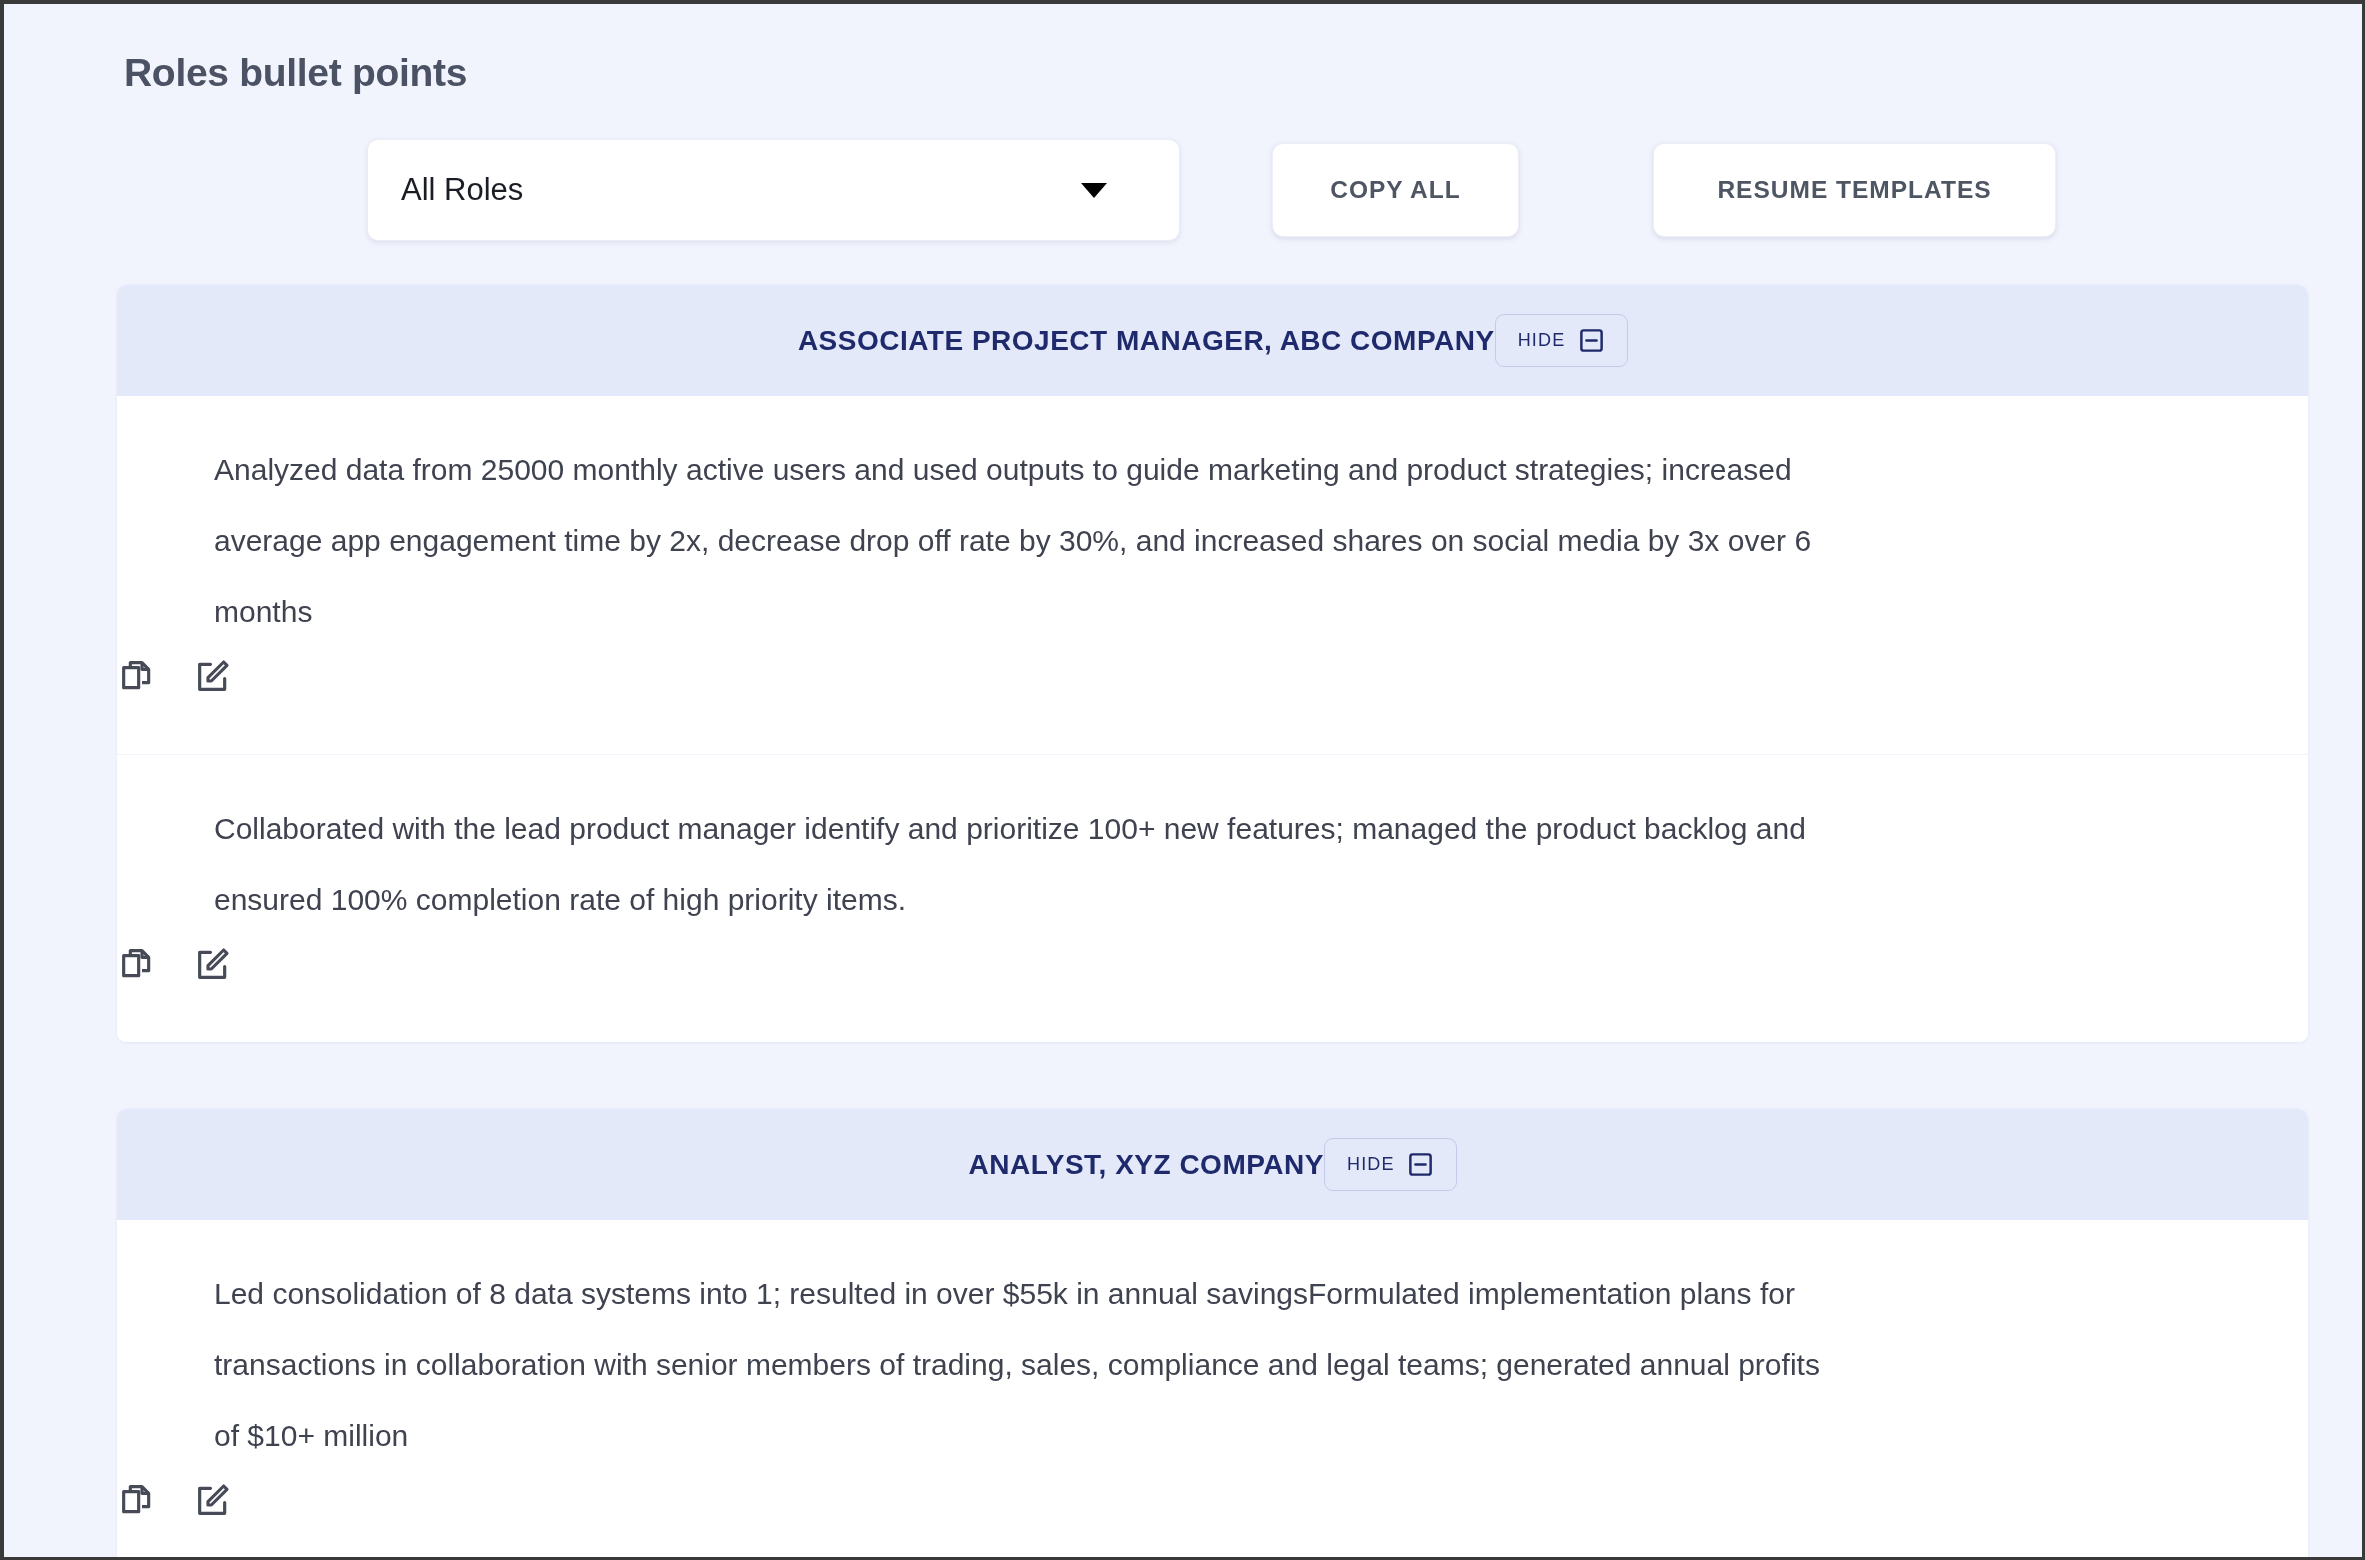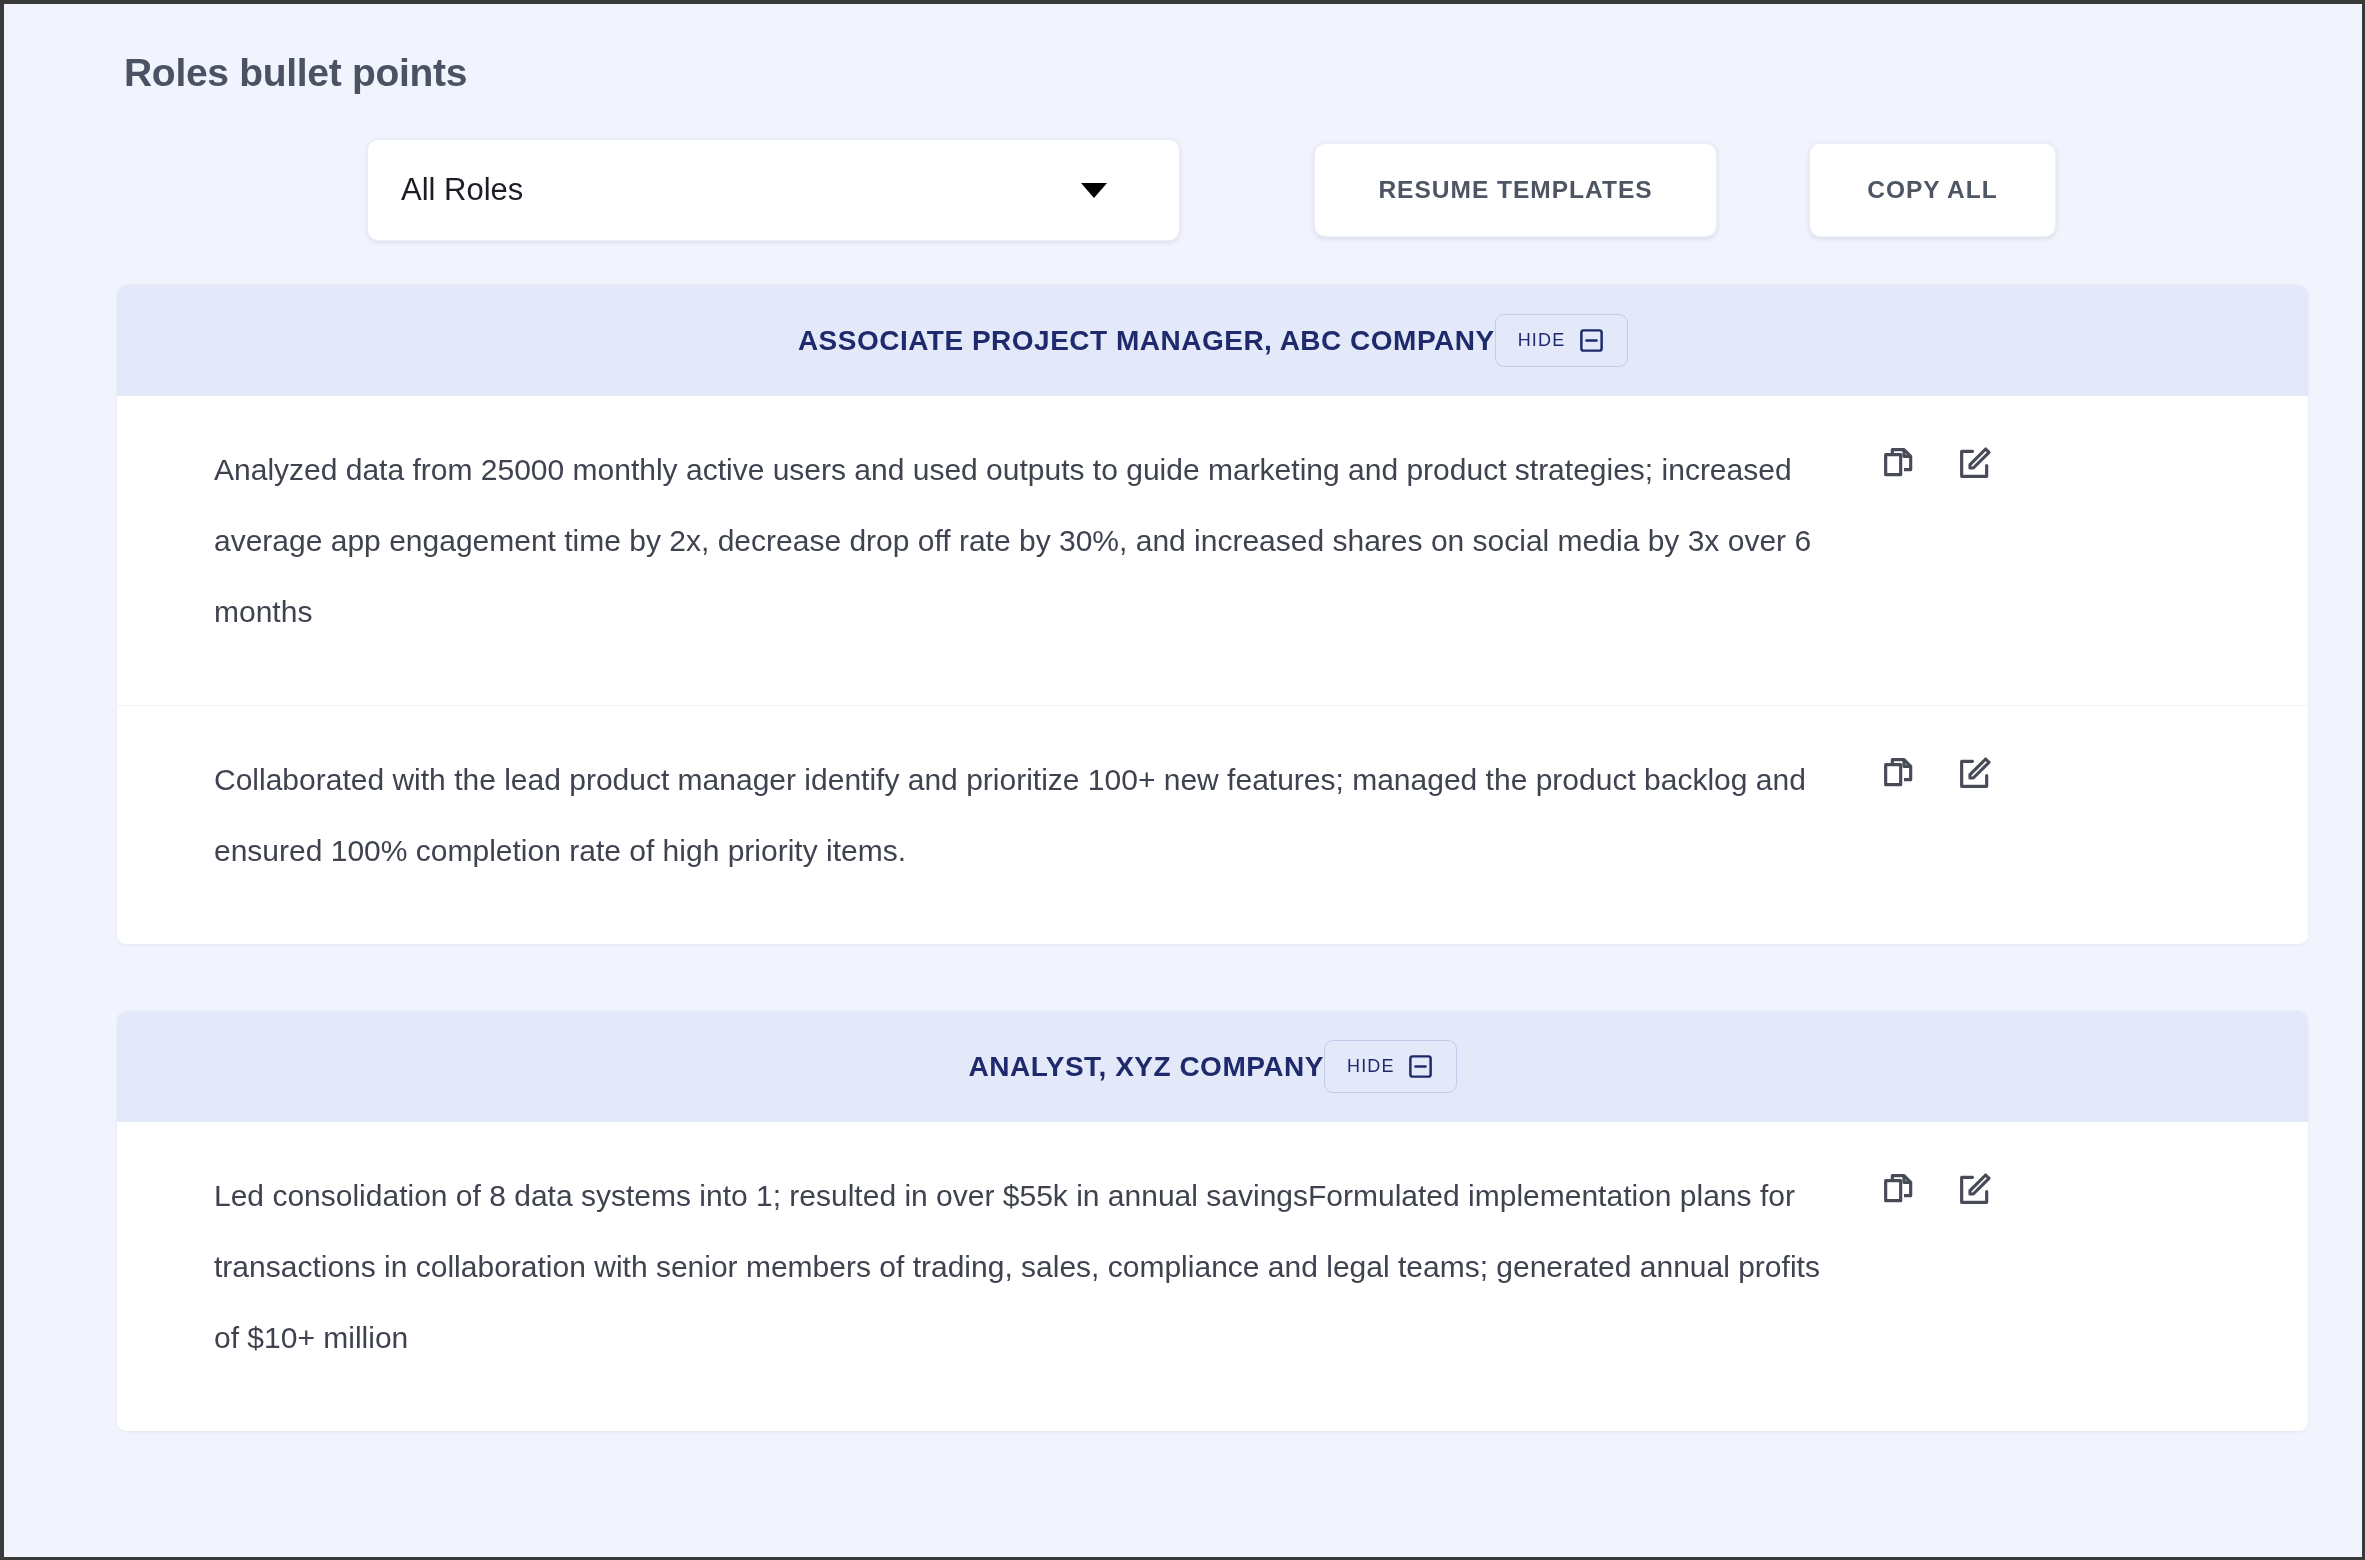--- a/index.html
+++ b/index.html
@@ -134,20 +134,21 @@
   }
   .hide-btn svg { display: block; }
 
   
   .bullet-row {
     display: flex;
     align-items: flex-start;
     background: #ffffff;
     padding: 38px 0 58px 0;
     min-height: 191px;
+    flex-direction: column;
   }
   .bullet-row + .bullet-row {
     border-top: 1.8px solid #f0f3fb;
   }
 
   .bullet-text {
     flex: 1;
     font-size: 30px;
     line-height: 71px;
     color: #3f4350;
@@ -179,23 +180,23 @@
 
   <h1 class="page-title">Roles bullet points</h1>
 
   <div class="controls">
 
     <div class="role-select">
       <span class="role-select-value">All Roles</span>
       <span class="caret"></span>
     </div>
 
+    <button class="pill-btn" id="copy-all-btn">COPY ALL</button>
+
     <button class="pill-btn" id="resume-templates-btn">RESUME TEMPLATES</button>
-
-    <button class="pill-btn" id="copy-all-btn">COPY ALL</button>
 
   </div>
 
   <div class="sections">
 
     <div class="role-card">
       <div class="role-header">
         <span class="role-header-title">ASSOCIATE PROJECT MANAGER, ABC COMPANY</span>
         <button class="hide-btn">
           <span class="hide-btn-label">HIDE</span>

